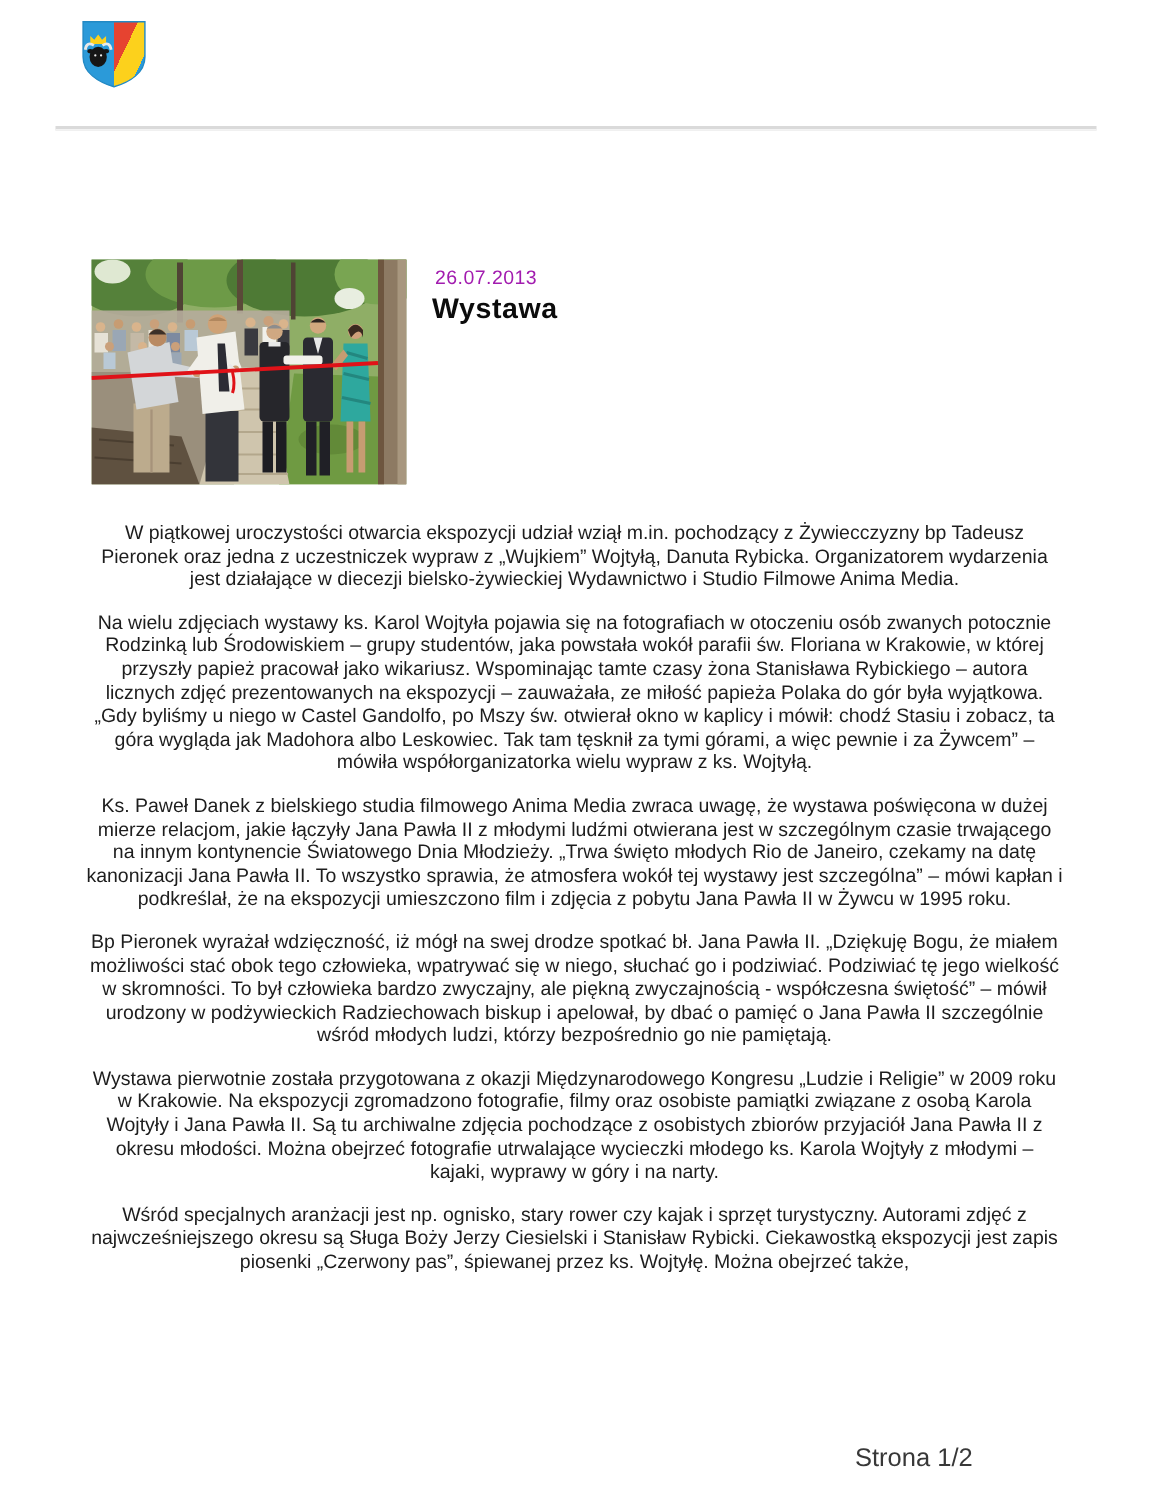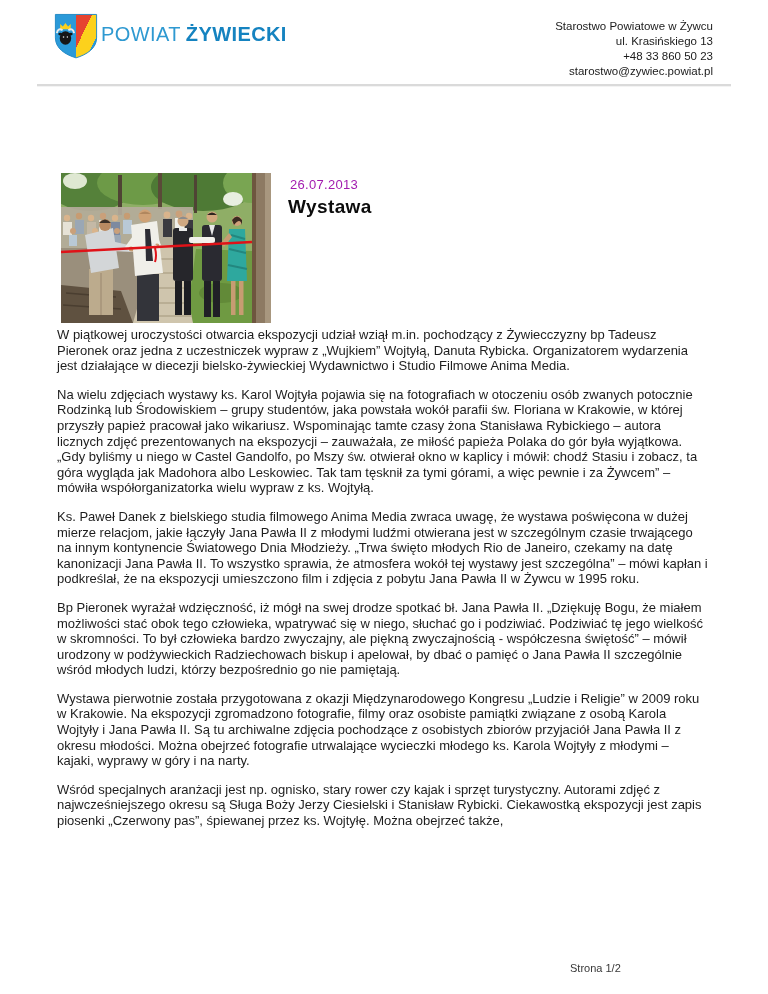--- a/index.html
+++ b/index.html
@@ -12,24 +12,24 @@
   .brand{position:absolute;left:101px;top:23px;font-size:20px;white-space:nowrap;letter-spacing:.4px;}
   .brand-regular{color:#2e99d1;font-weight:400;}
   .brand-bold{color:#1583c0;font-weight:700;margin-left:5px;}
   .contact{position:absolute;top:19px;right:55px;text-align:right;font-size:11.5px;line-height:15px;color:#1b1b1b;}
   .divider{position:absolute;top:84px;left:37px;width:694px;height:2px;background:#dadada;border-bottom:1px solid #f3f3f3;}
   
   .photo{position:absolute;left:61px;top:173px;width:210px;height:150px;}
   .article-date{position:absolute;left:290px;top:177px;font-size:13px;color:#a21caf;letter-spacing:.3px;}
   .article-title{position:absolute;left:288px;top:196px;font-size:19px;font-weight:700;color:#0c0c0c;letter-spacing:.4px;}
   
-  .body-text{position:absolute;left:57px;top:327px;width:652px;font-size:13px;line-height:15.6px;color:#1d1d1d;}
+  .body-text{position:absolute;left:57px;top:347px;width:652px;font-size:13px;line-height:15.6px;color:#1d1d1d;text-align:center;}
   .body-text p{margin:0 0 13px 0;}
   
-  .footer{position:absolute;left:570px;top:962px;font-size:11px;color:#383838;}
+  .footer{position:absolute;left:570px;top:962px;font-size:17px;color:#383838;}
 </style>
 </head>
 <body>
 
 <div class="page">
 
   <div class="logo">
     <svg width="46" height="46" viewBox="0 0 46 48" aria-hidden="true">
       <defs>
         <clipPath id="shieldClip">
@@ -55,30 +55,21 @@
         <ellipse cx="12" cy="26" rx="6" ry="7" fill="#161616"></ellipse>
         <ellipse cx="6.5" cy="22" rx="2" ry="1.4" fill="#161616"></ellipse>
         <ellipse cx="17.5" cy="22" rx="2" ry="1.4" fill="#161616"></ellipse>
         <circle cx="10" cy="25" r="0.8" fill="#e9e9e9"></circle>
         <circle cx="14" cy="25" r="0.8" fill="#e9e9e9"></circle>
       </g>
       <path d="M1.5,1.5 H44.5 V26 C44.5,37 34,43.5 23,46.8 C12,43.5 1.5,37 1.5,26 Z" fill="none" stroke="#2389c4" stroke-width="1"></path>
     </svg>
   </div>
 
-  <div class="brand">
-    <span class="brand-regular">POWIAT</span><span class="brand-bold">ŻYWIECKI</span>
-  </div>
 
-  <div class="contact">
-    <div>Starostwo Powiatowe w Żywcu</div>
-    <div>ul. Krasińskiego 13</div>
-    <div>+48 33 860 50 23</div>
-    <div>starostwo@zywiec.powiat.pl</div>
-  </div>
 
   <div class="divider"></div>
 
   <div class="photo" title="ribbon-cutting ceremony outdoors with crowd, clergy and red ribbon">
     <svg width="210" height="150" viewBox="0 0 210 150" aria-hidden="true">
 
       <rect x="0" y="0" width="210" height="150" fill="#8fae66"></rect>
 
       <ellipse cx="30" cy="14" rx="42" ry="24" fill="#55813a"></ellipse>
       <ellipse cx="82" cy="10" rx="46" ry="22" fill="#6d9a47"></ellipse>

